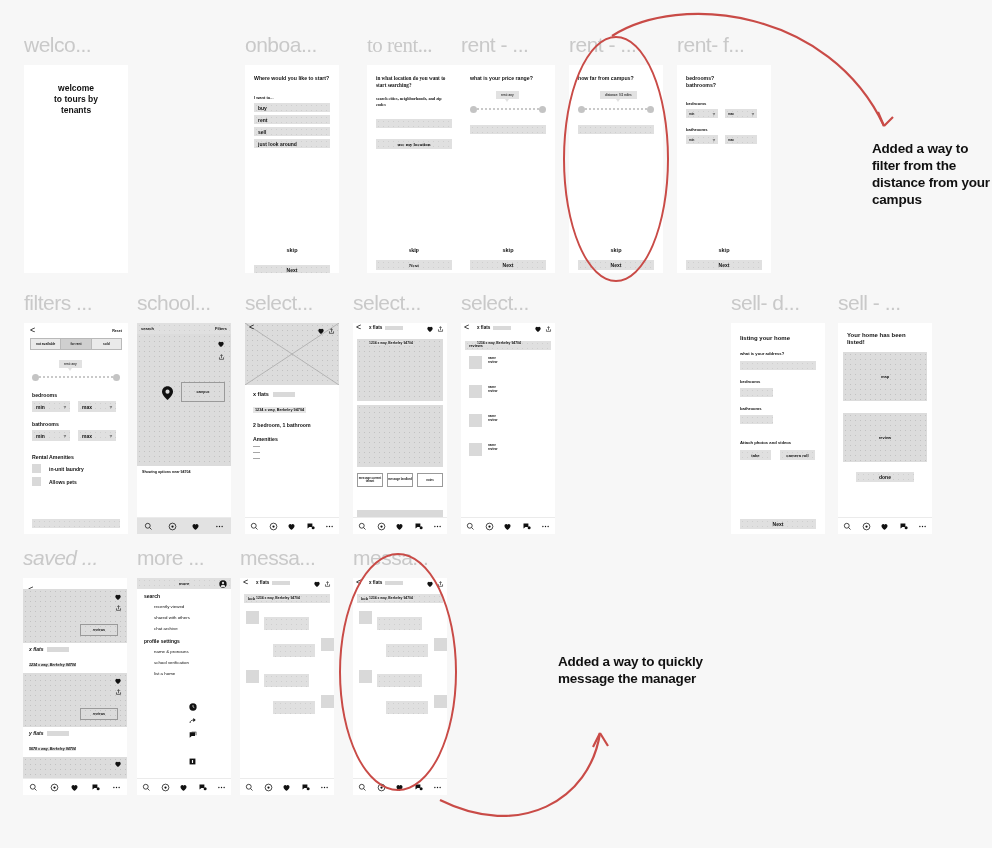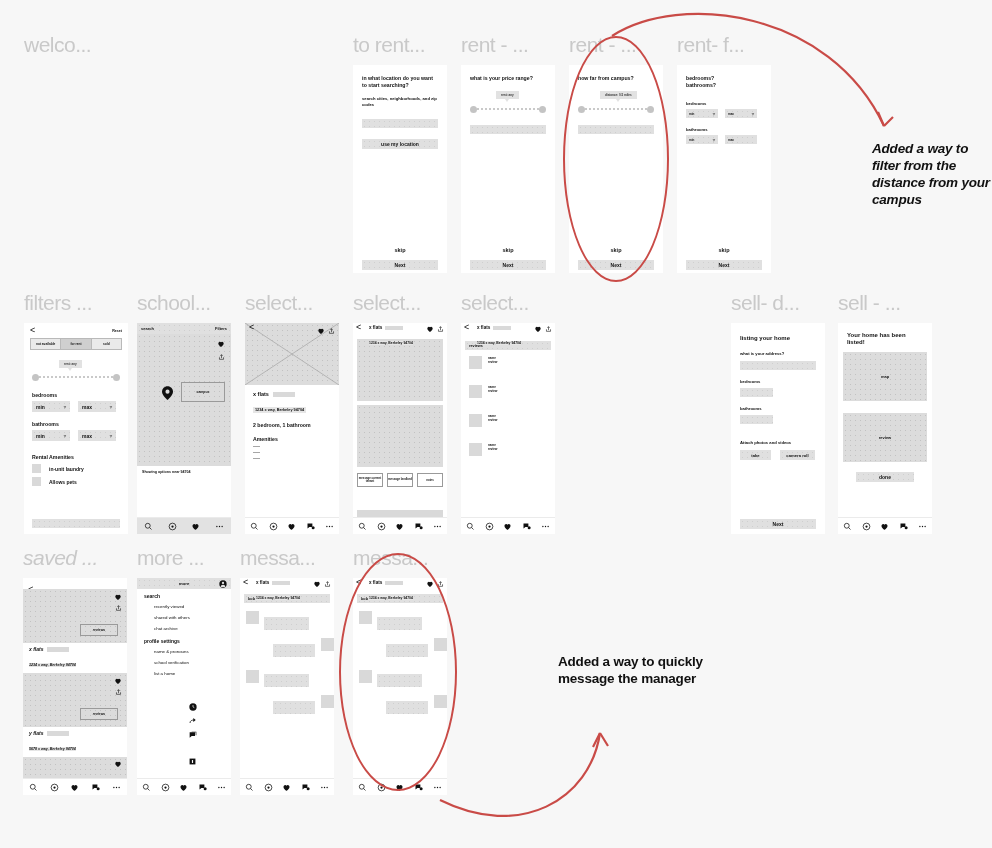--- a/index.html
+++ b/index.html
@@ -109,25 +109,47 @@
   }
   svg.redpath { position:absolute; overflow: visible; pointer-events:none; }
 </style>
 </head>
 <body>
 
 <div class="board">
 
   <div class="frame" style="left:24px; top:30px; width:104px;">
     <div class="frame-title">welco...</div>
-  </div>
-
-
-
-  <div class="frame" style="left:353px; top:30px; width:94px;">
+    <div class="screen" style="height:208px;">
+      <div style="padding:18px 10px 0; text-align:center;">
+        <div class="h1">welcome</div>
+        <div class="h1">to tours by</div>
+        <div class="h1">tenants</div>
+      </div>
+    </div>
+  </div>
+
+
+  <div class="frame" style="left:245px; top:30px; width:94px;">
+    <div class="frame-title">onboa...</div>
+    <div class="screen" style="height:208px;">
+      <div style="padding:10px 9px 0;">
+        <div class="h2">Where would you like to start?</div>
+        <div class="micro" style="margin-top:13px; font-size:4px;">I want to...</div>
+        <div class="opt" style="margin-top:3px; height:9px;">buy</div>
+        <div class="opt" style="margin-top:3px; height:9px;">rent</div>
+        <div class="opt" style="margin-top:3px; height:9px;">sell</div>
+        <div class="opt" style="margin-top:3px; height:9px;">just look around</div>
+      </div>
+      <div class="skip" style="position:absolute; left:0; right:0; top:182px;">skip</div>
+      <div class="btn" style="position:absolute; left:9px; right:9px; top:200px; height:10px;">Next</div>
+    </div>
+  </div>
+
+  <div class="frame" style="left:367px; top:30px; width:94px;font-family:Liberation Serif, serif;">
     <div class="frame-title">to rent...</div>
     <div class="screen" style="height:208px;">
       <div style="padding:10px 9px 0;">
         <div class="h2">in what location do you want to start searching?</div>
         <div class="micro" style="margin-top:7px; font-size:4.2px; line-height:5.5px;">search cities, neighborhoods, and zip codes</div>
         <div class="field" style="margin-top:12px; height:9px;">
           <span class="lbl"></span>
         </div>
         <div class="btn" style="margin-top:11px; height:10px;">use my location</div>
       </div>
@@ -817,16 +839,16 @@
   <div class="ellipse" style="left:563px; top:36px; width:106px; height:246px;"></div>
   <div class="ellipse" style="left:339px; top:553px; width:118px; height:238px;"></div>
 
   <svg class="redpath" style="left:0; top:0; width:992px; height:848px;">
     <path d="M612 36 C 680 -8, 830 10, 884 126" fill="none" stroke="#c94b47" stroke-width="2.2"></path>
     <path d="M884 126 L 878 112 M884 126 L 893 117" fill="none" stroke="#c94b47" stroke-width="2.2"></path>
     <path d="M440 800 C 520 840, 590 800, 600 733" fill="none" stroke="#c94b47" stroke-width="2.2"></path>
     <path d="M600 733 L 593 747 M600 733 L 608 746" fill="none" stroke="#c94b47" stroke-width="2.2"></path>
   </svg>
 
-  <div class="anno" style="left:872px; top:140px; width:120px;font-style:italic;">Added a way to filter from the distance from your campus</div>
+  <div class="anno" style="left:872px; top:140px; width:120px;">Added a way to filter from the distance from your campus</div>
   <div class="anno" style="left:558px; top:653px; width:150px;">Added a way to quickly message the manager</div>
 
 </div>
 
 </body></html>

